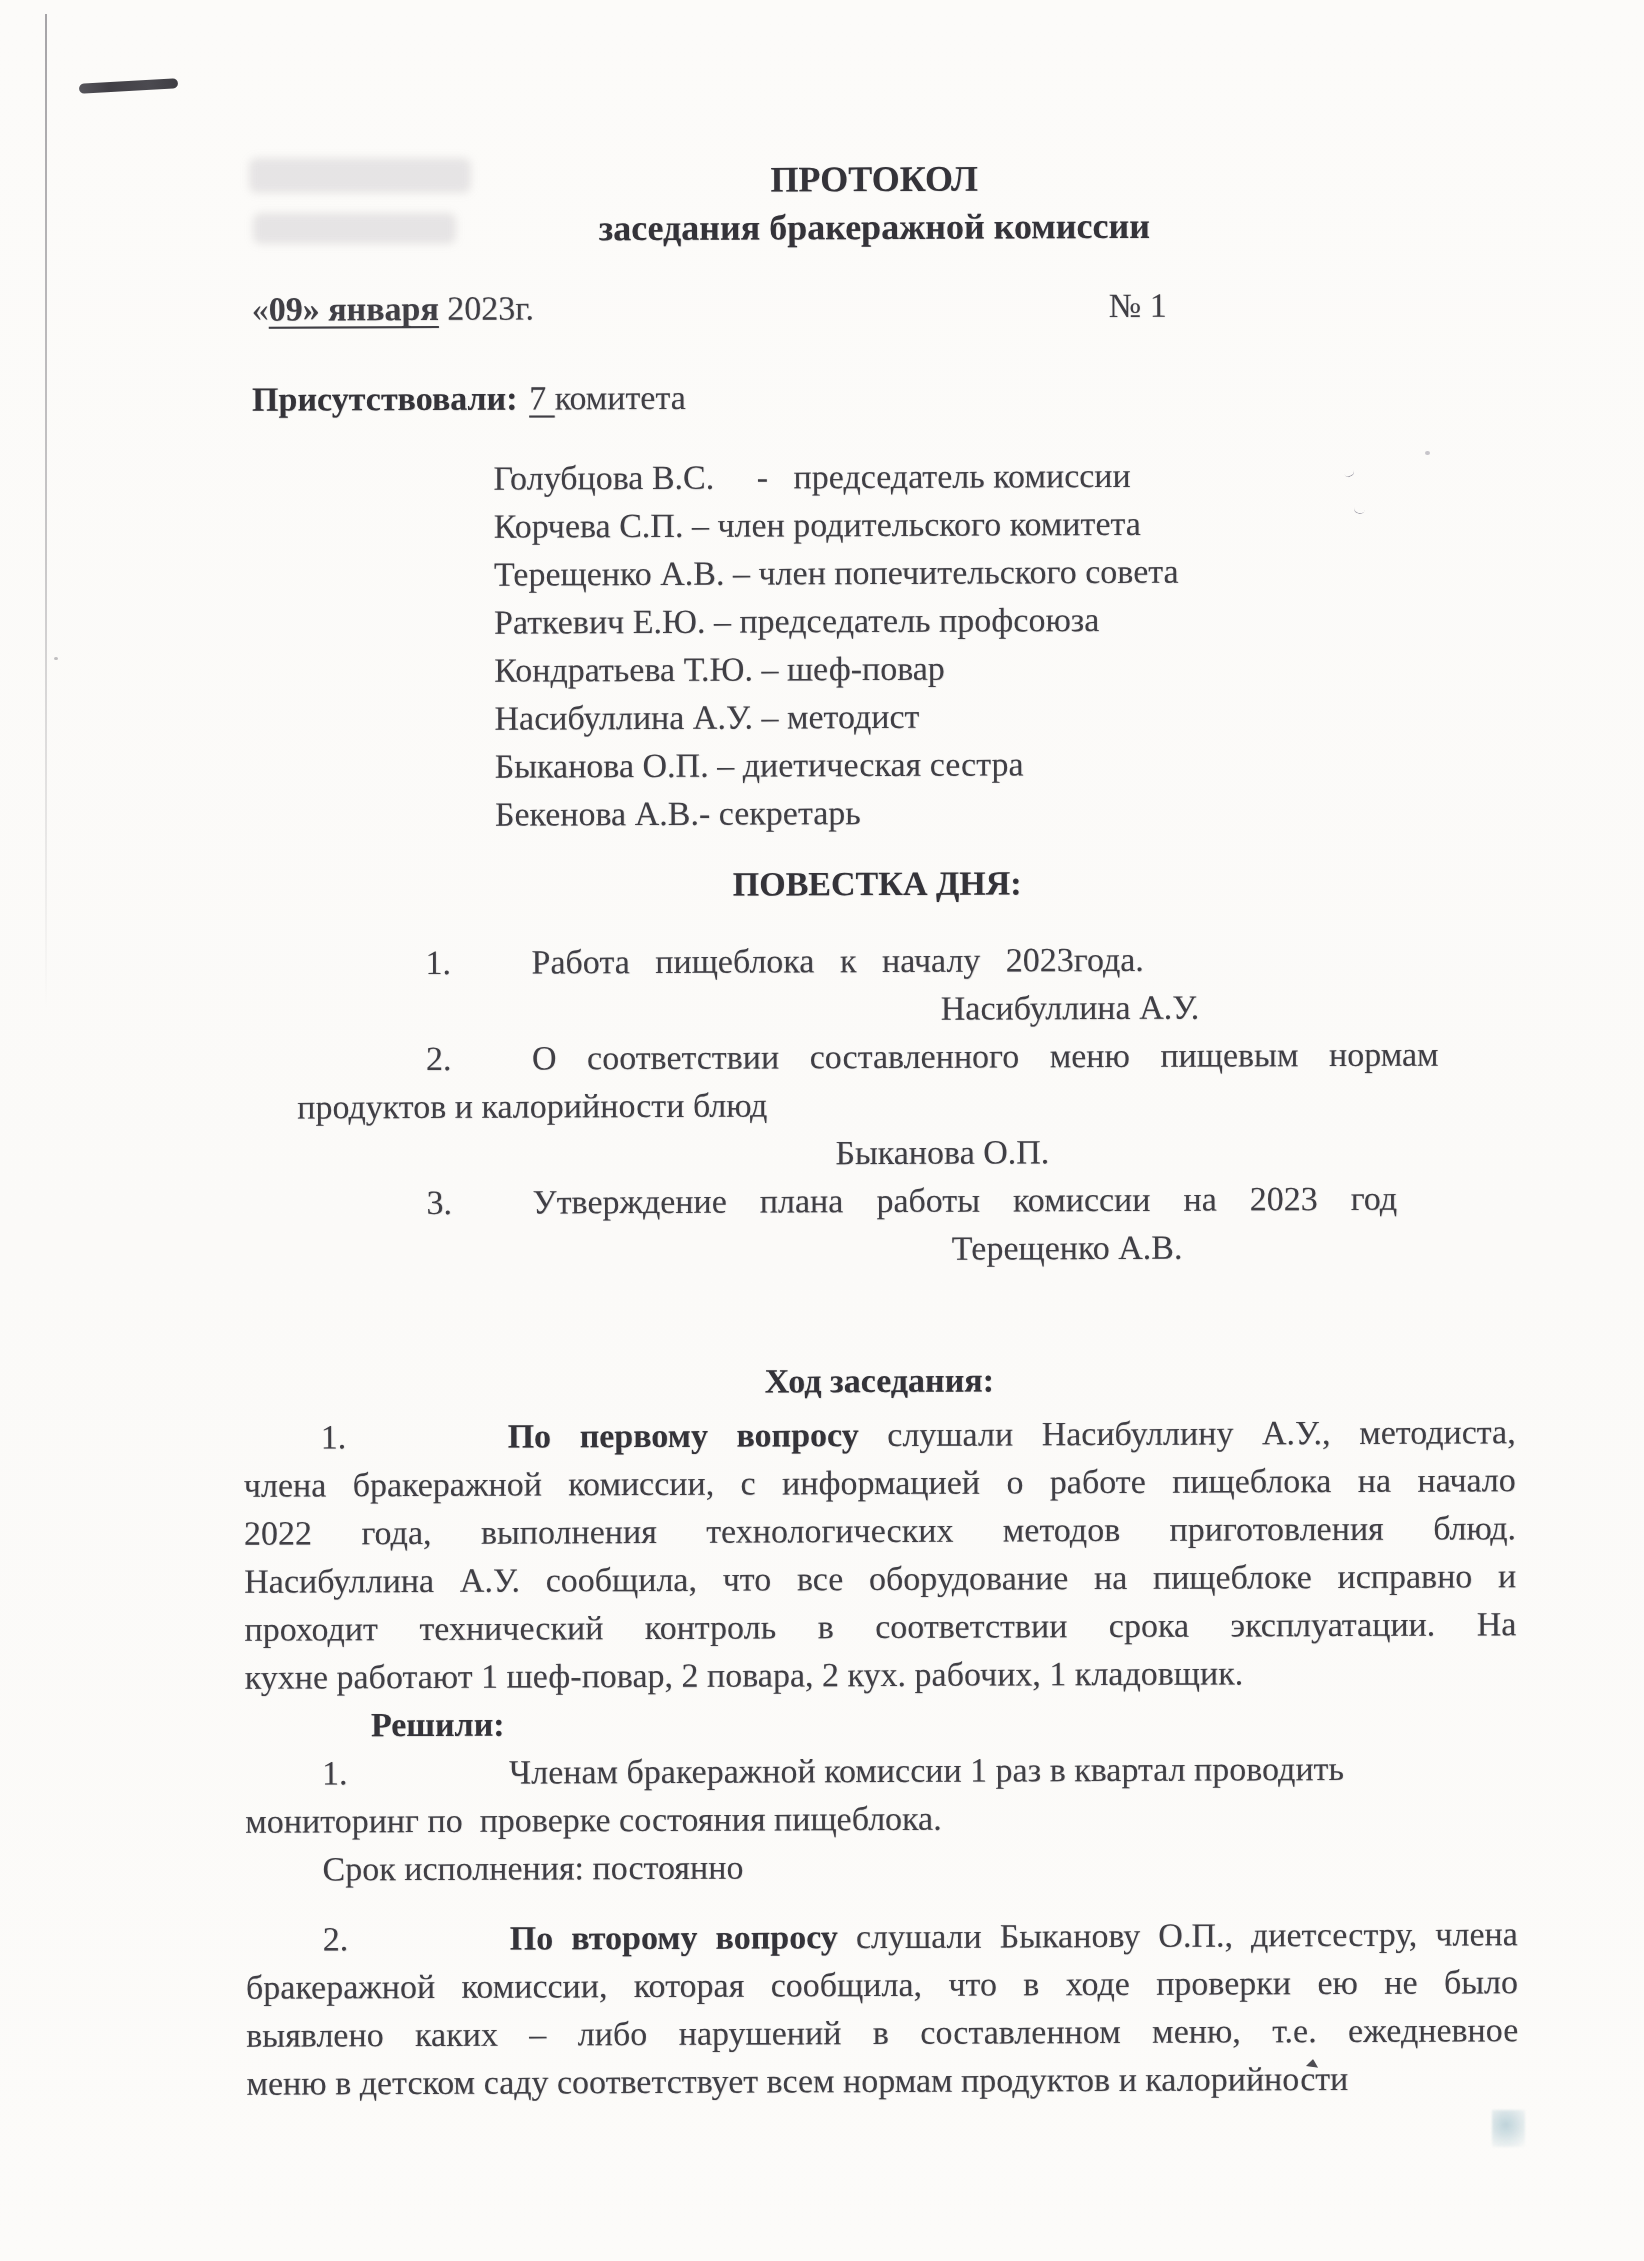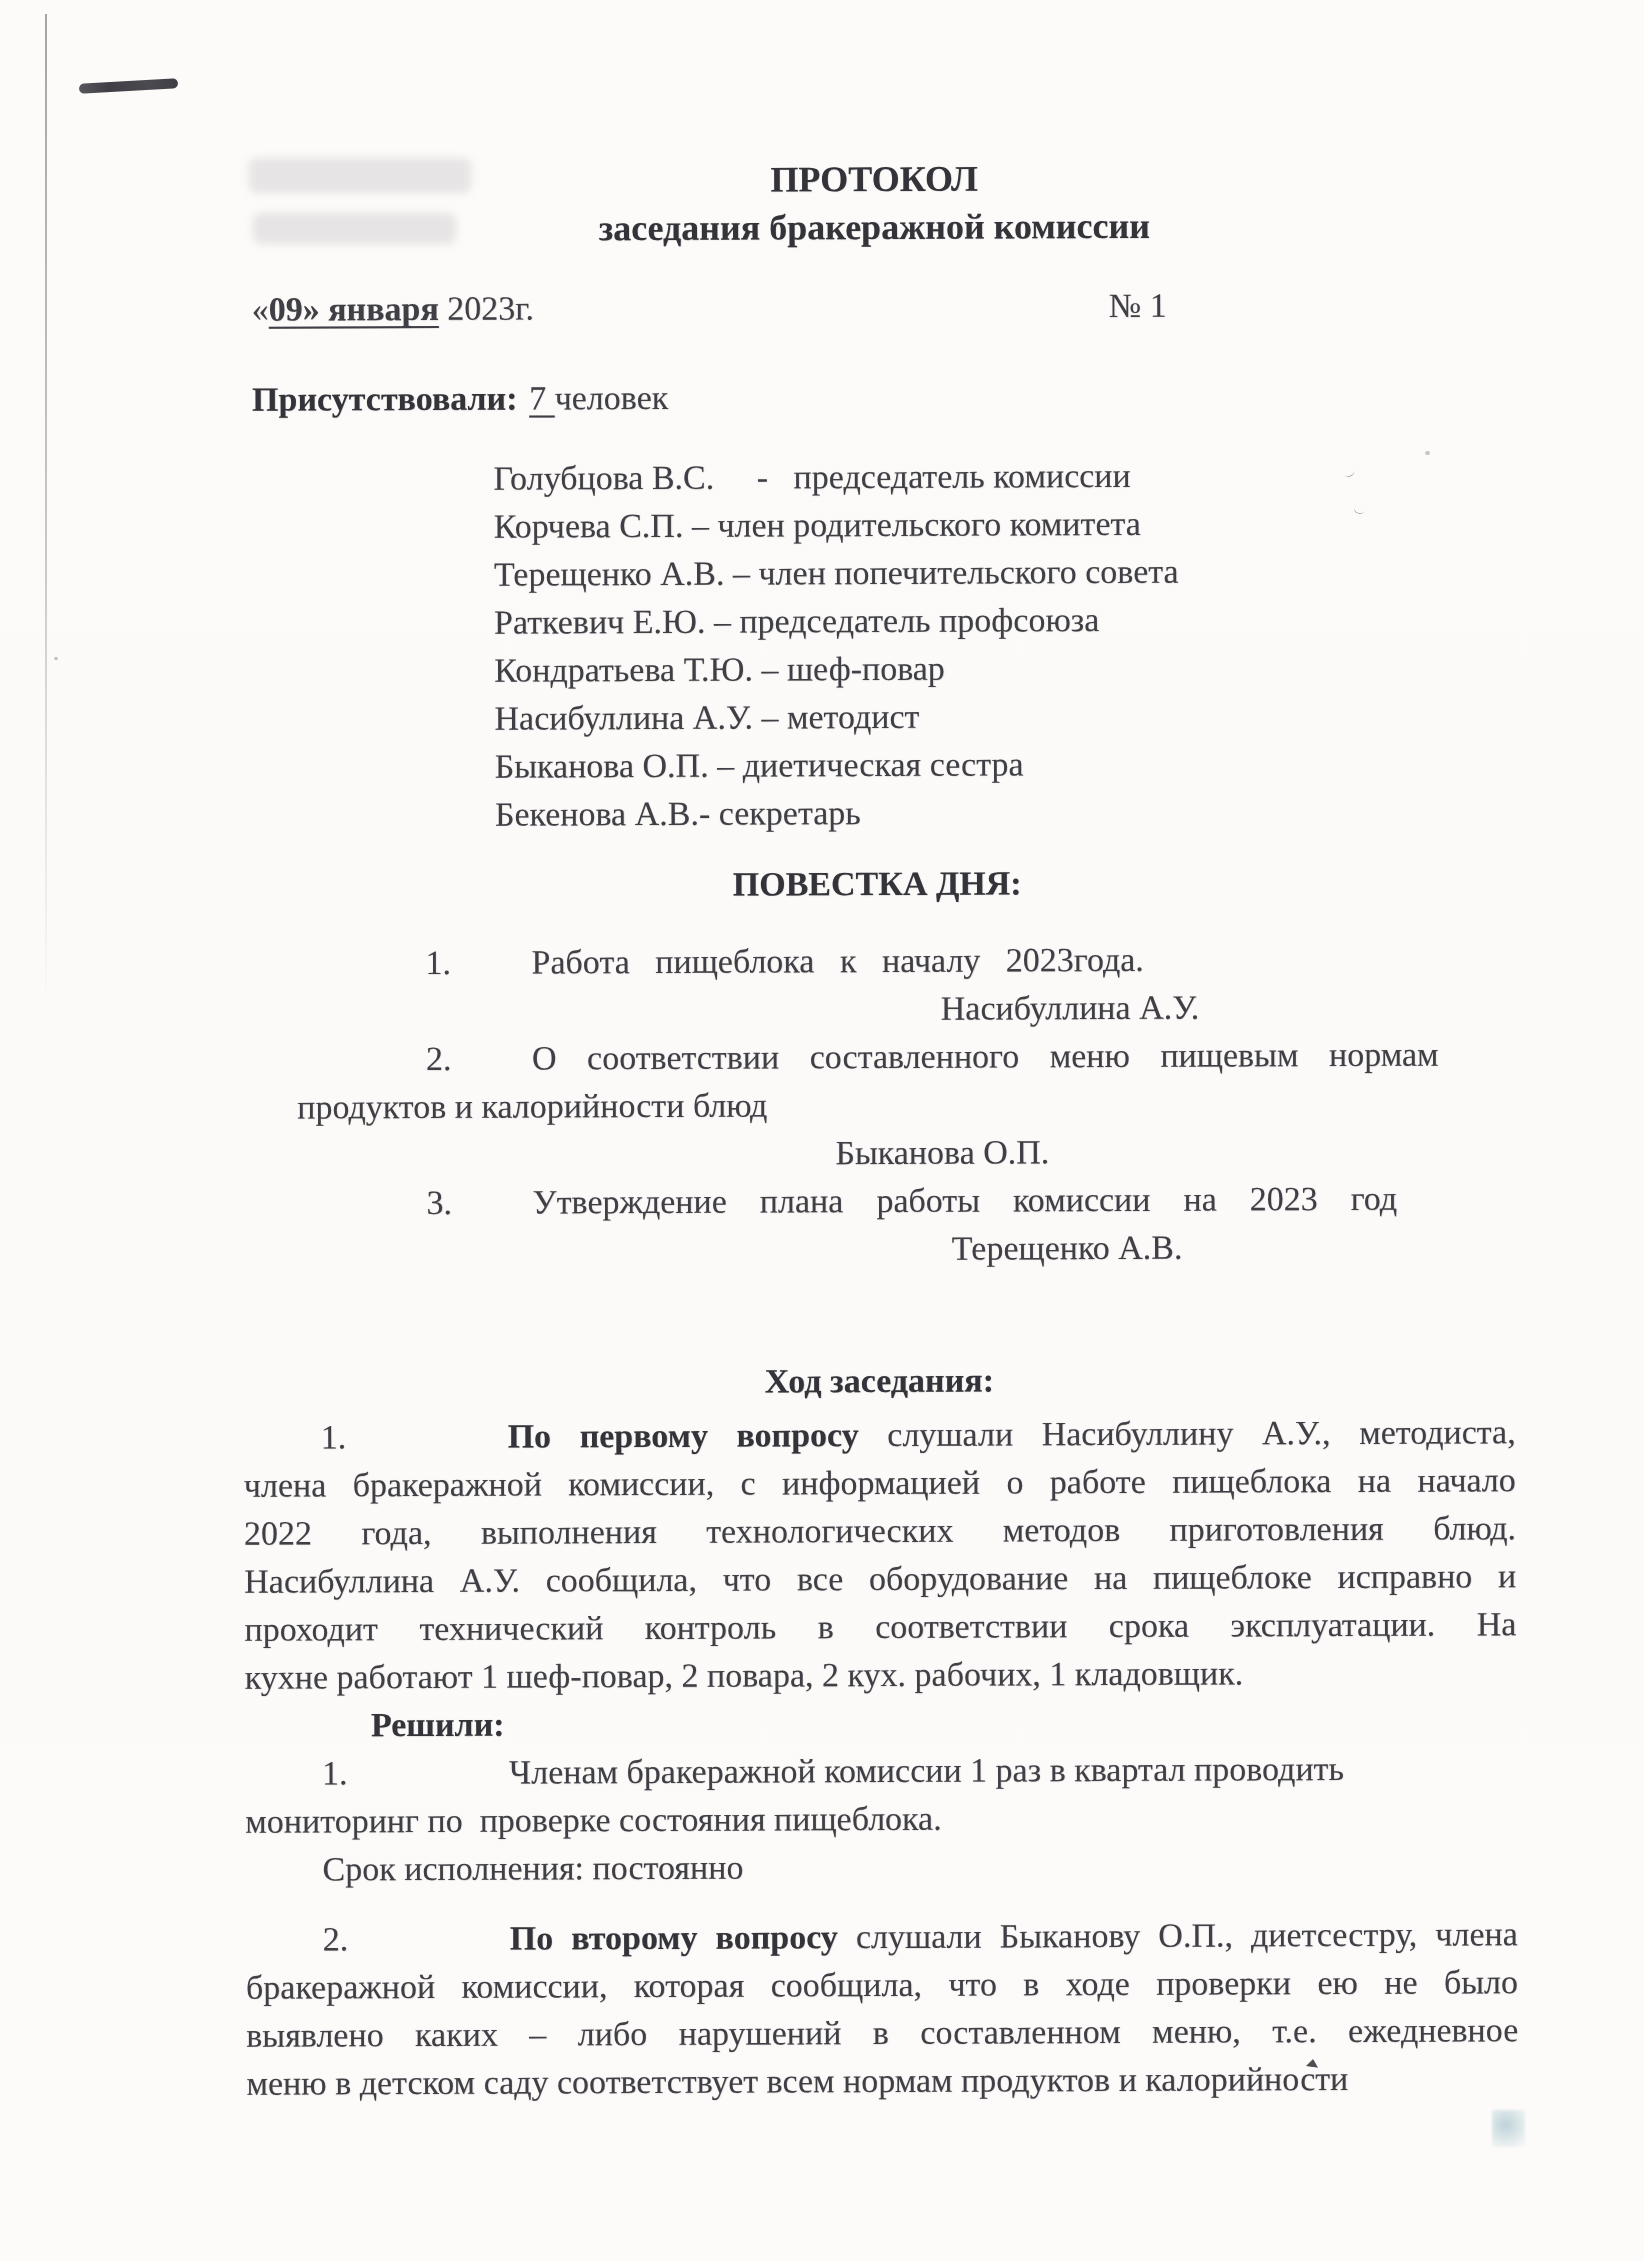--- a/index.html
+++ b/index.html
@@ -81,21 +81,21 @@
   <div class="speck-tri"></div>
   <div class="smudge-teal"></div>
 
   <div class="content">
 
     <div class="line center b title">ПРОТОКОЛ</div>
     <div class="line center b title">заседания бракеражной комиссии</div>
 
     <div class="line date-line mt50"><span>«</span><span class="u">09» января</span><span> 2023г.</span><span class="doc-no">№ 1</span></div>
 
-    <div class="line att mt65"><span class="b">Присутствовали:</span><span class="u7">7 </span><span>человек</span></div>
+    <div class="line att mt65"><span class="b">Присутствовали:</span><span class="u7">7 </span><span>комитета</span></div>
 
     <div class="line mem mt50">Голубцова В.С.     -   председатель комиссии</div>
     <div class="line mem">Корчева С.П. – член родительского комитета</div>
     <div class="line mem">Терещенко А.В. – член попечительского совета</div>
     <div class="line mem">Раткевич Е.Ю. – председатель профсоюза</div>
     <div class="line mem">Кондратьева Т.Ю. – шеф-повар</div>
     <div class="line mem">Насибуллина А.У. – методист</div>
     <div class="line mem">Быканова О.П. – диетическая сестра</div>
     <div class="line mem">Бекенова А.В.- секретарь</div>
 

